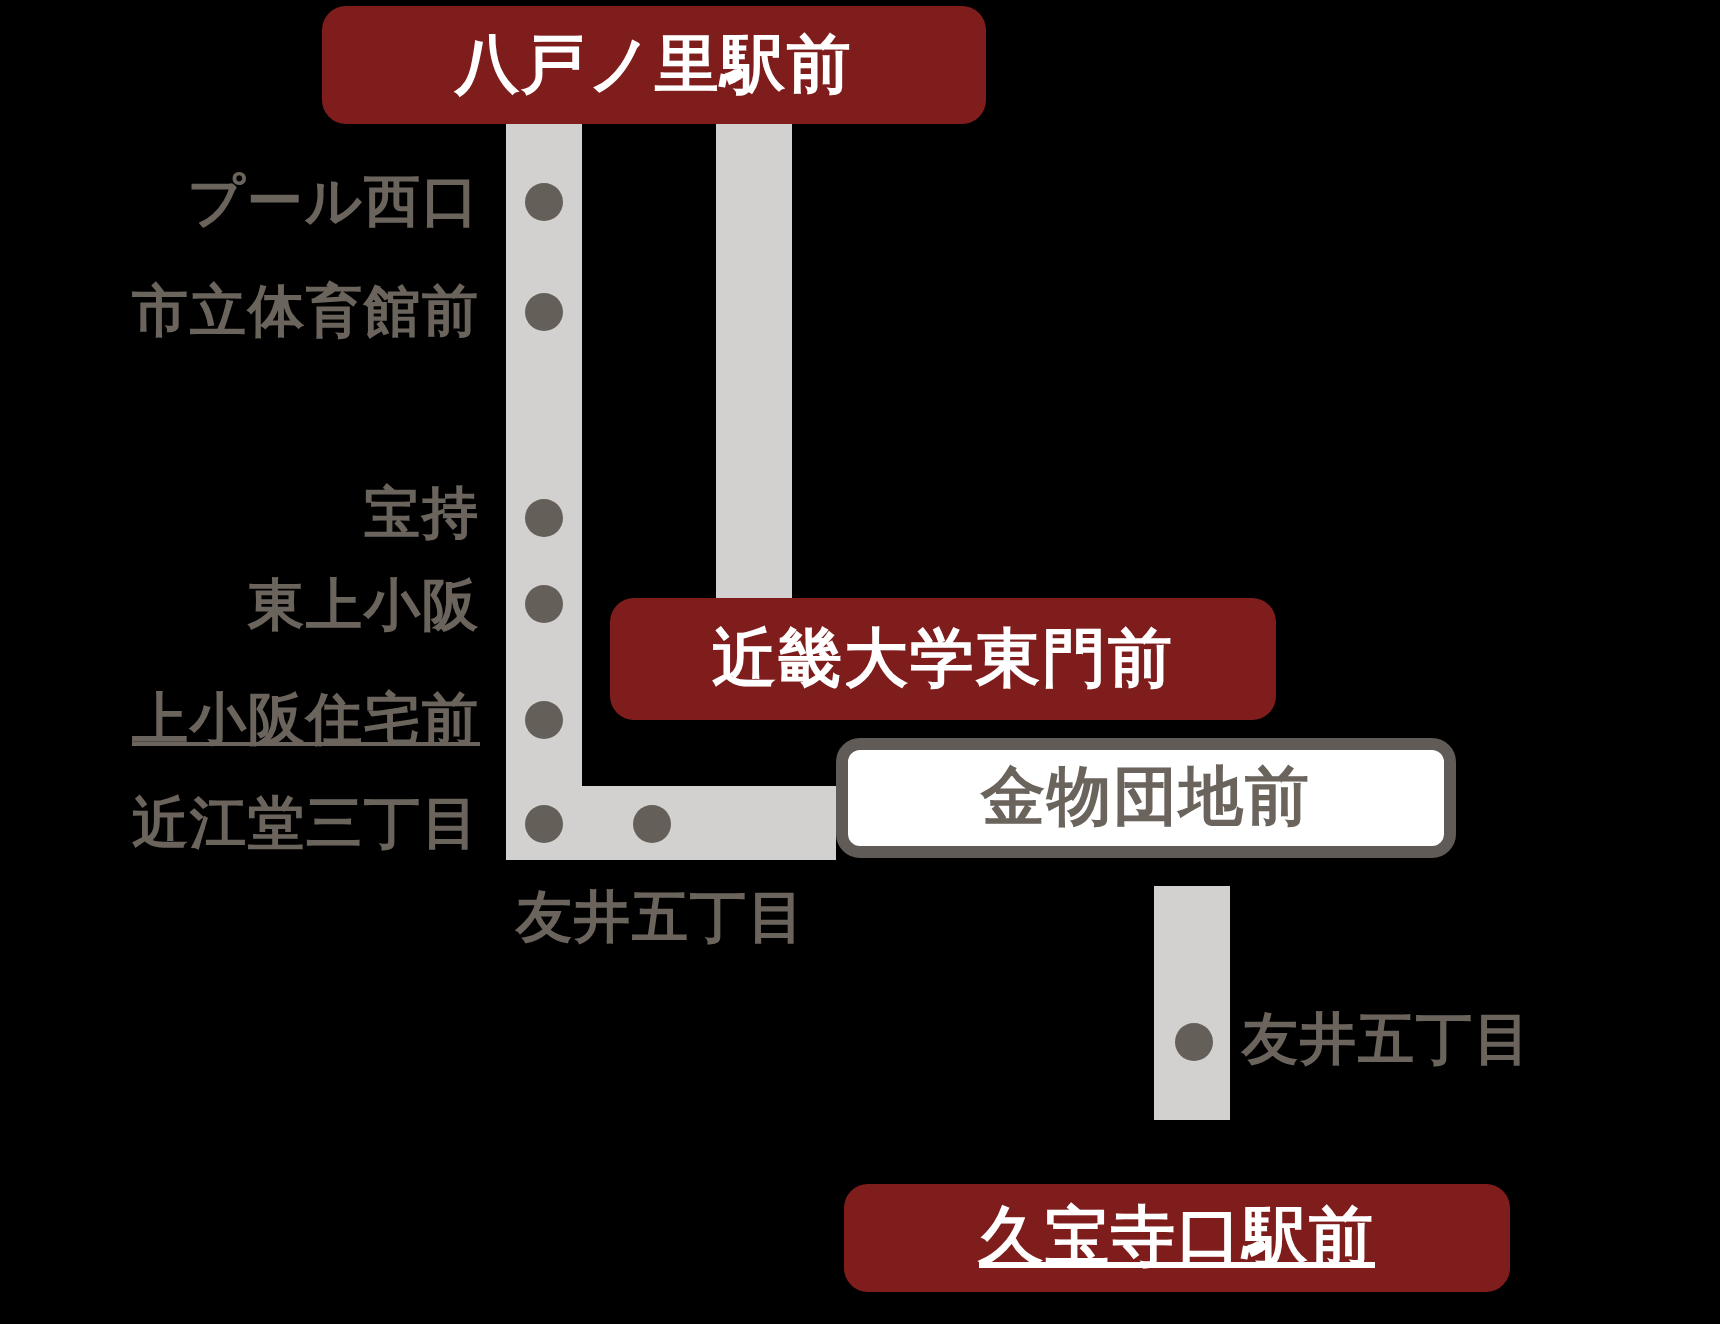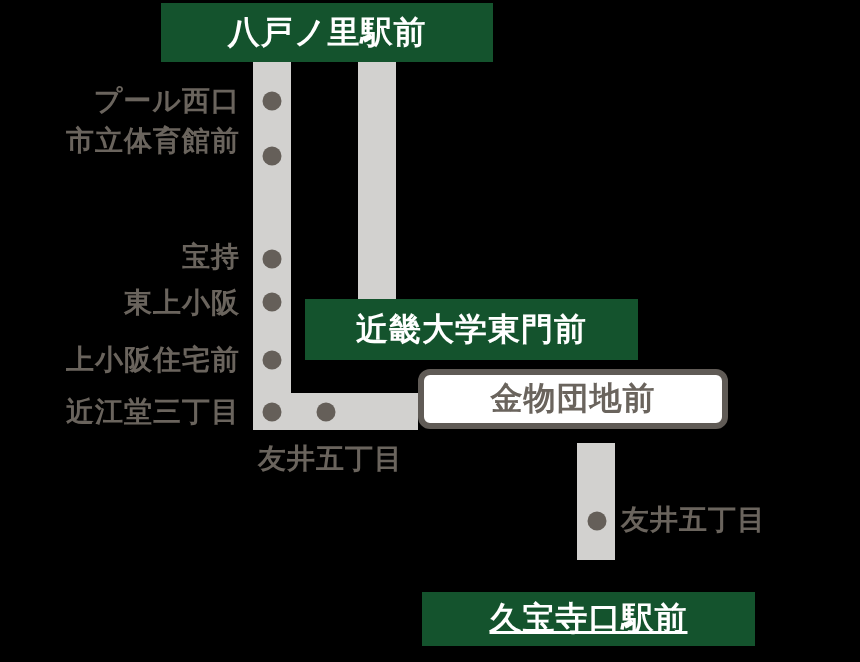--- a/index.html
+++ b/index.html
@@ -14,22 +14,22 @@
     background: #000000;
     overflow: hidden;
     font-family: "Liberation Sans", "DejaVu Sans", sans-serif;
   }
   .route-line {
     position: absolute;
     background: #d2d1cf;
   }
   .terminal-box {
     position: absolute;
-    background: #14532d;
-    border-radius: 0;
+    background: #7f1d1d;
+    border-radius: 12px;
     display: flex;
     align-items: center;
     justify-content: center;
     color: #ffffff;
     font-size: 32px;
     font-weight: bold;
     letter-spacing: 1px;
     white-space: nowrap;
   }
   .terminal-box.outlined {
@@ -90,22 +90,22 @@
   <div class="stop-dot" style="left:272px; top:101px;"></div>
   <div class="stop-dot" style="left:272px; top:156px;"></div>
   <div class="stop-dot" style="left:272px; top:259px;"></div>
   <div class="stop-dot" style="left:272px; top:302px;"></div>
   <div class="stop-dot" style="left:272px; top:360px;"></div>
   <div class="stop-dot" style="left:272px; top:412px;"></div>
   <div class="stop-dot" style="left:326px; top:412px;"></div>
   <div class="stop-dot" style="left:597px; top:521px;"></div>
 
   <div class="stop-label right-col" style="top:87px;">プール西口</div>
-  <div class="stop-label right-col" style="top:127px;">市立体育館前</div>
+  <div class="stop-label right-col" style="top:142px;">市立体育館前</div>
   <div class="stop-label right-col" style="top:243px;">宝持</div>
   <div class="stop-label right-col" style="top:289px;">東上小阪</div>
-  <div class="stop-label right-col" style="top:346px;">上小阪住宅前</div>
+  <div class="stop-label right-col" style="top:346px;text-decoration:underline;">上小阪住宅前</div>
   <div class="stop-label right-col" style="top:398px;">近江堂三丁目</div>
 
   <div class="stop-label" style="left:258px; top:445px;">友井五丁目</div>
   <div class="stop-label" style="left:621px; top:506px;">友井五丁目</div>
 
 </div>
 
 </body></html>

